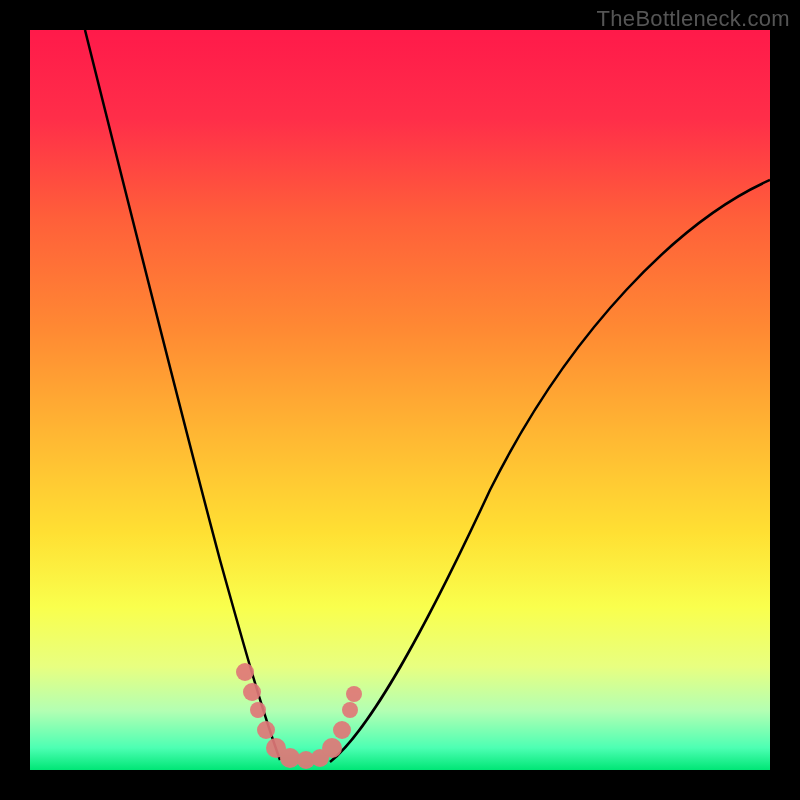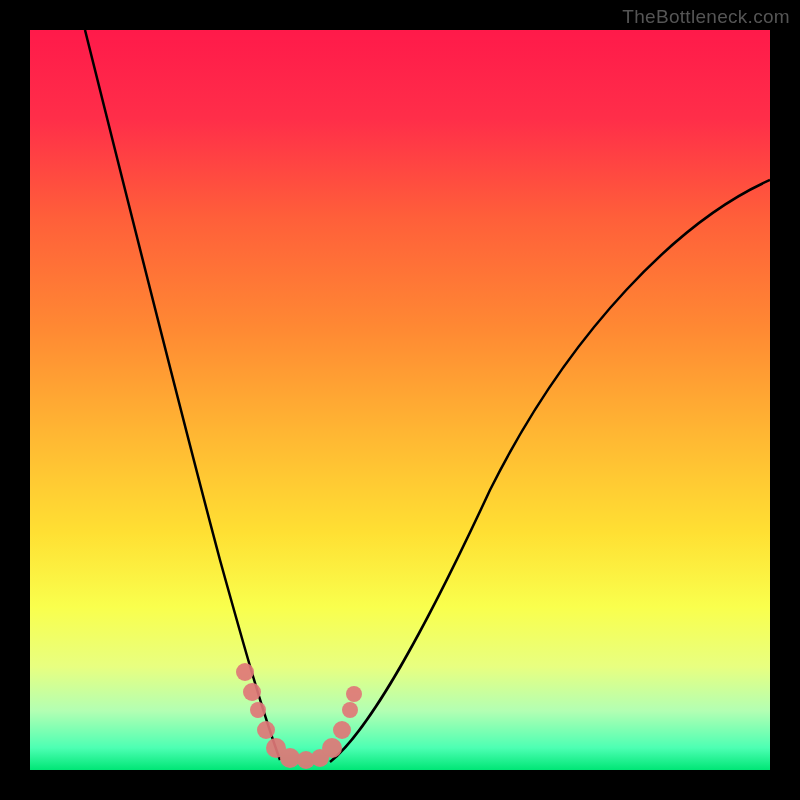--- a/index.html
+++ b/index.html
@@ -24,21 +24,21 @@
     left: 0;
     top: 0;
     width: 100%;
     height: 100%;
   }
   .watermark {
     position: absolute;
     top: 6px;
     right: 10px;
     color: #555;
-    font-size: 19px;
+    font-size: 22px;
     font-weight: 500;
     letter-spacing: 0.3px;
   }
   svg.curve {
     position: absolute;
     left: 30px;
     top: 30px;
     width: 740px;
     height: 740px;
   }

